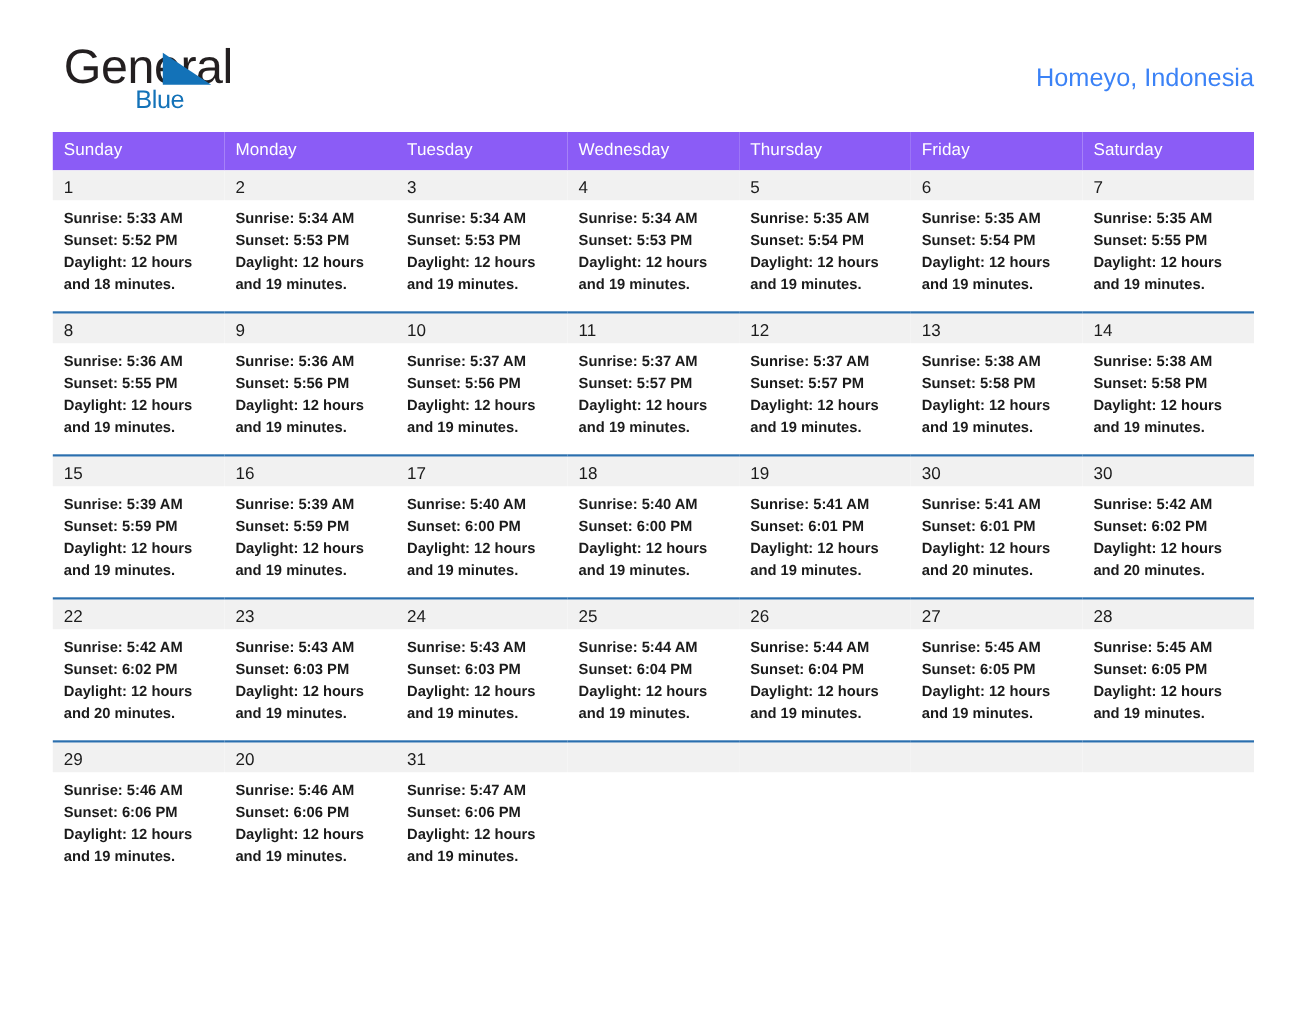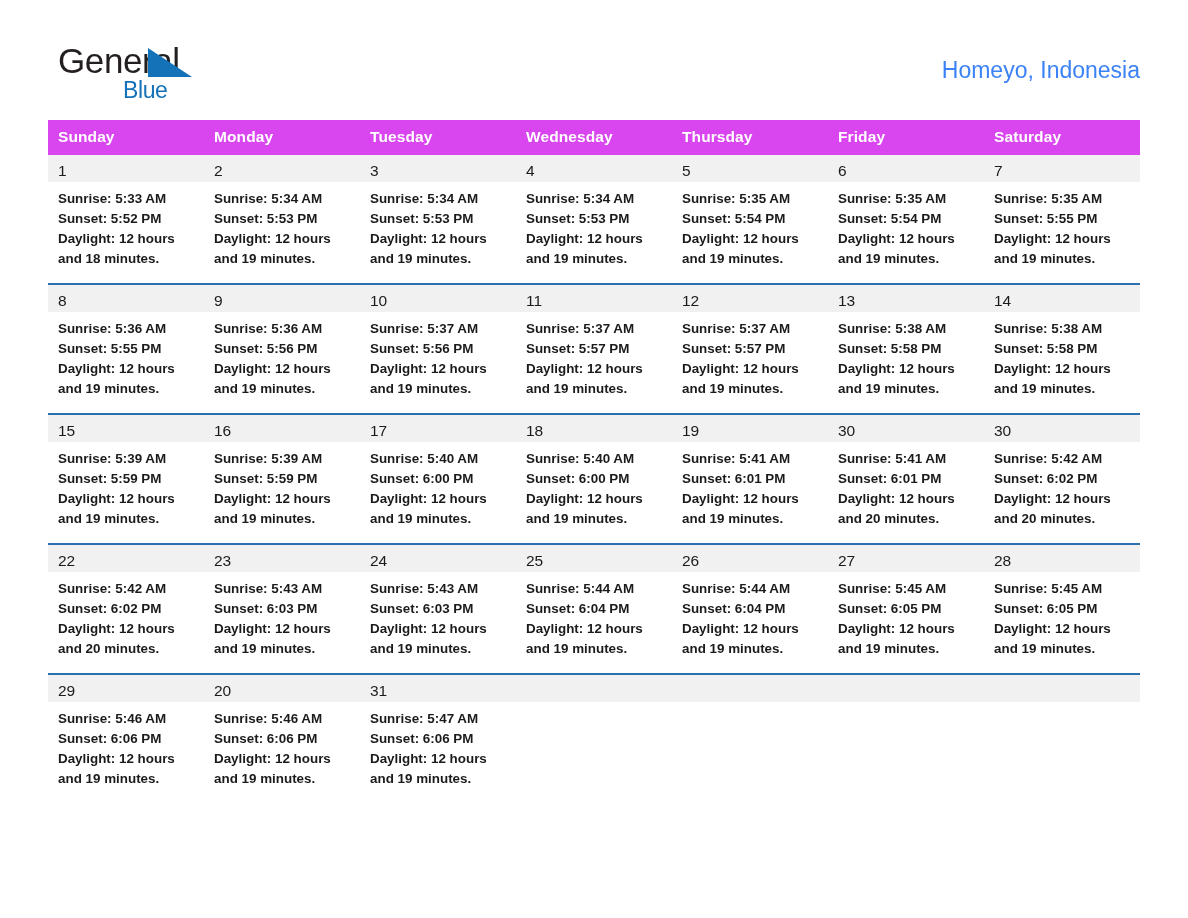--- a/index.html
+++ b/index.html
@@ -33,21 +33,21 @@
   .logo {
     position: relative;
     width: 190px;
     height: 72px;
     flex: 0 0 auto;
   }
   .logo-general {
     position: absolute;
     left: 10px;
     top: 0px;
-    font-size: 35px;
+    font-size: 44px;
     line-height: 34px;
     letter-spacing: -0.4px;
     color: #231f20;
     font-family: "Liberation Sans", sans-serif;
   }
   .logo-triangle {
     position: absolute;
     left: 100px;
     top: 4px;
     width: 0;
@@ -89,24 +89,24 @@
 
   
   .calendar {
     width: 1092px;
     margin-top: 10px;
     border-collapse: collapse;
     table-layout: fixed;
   }
 
   .calendar thead th {
-    background: #d946ef;
+    background: #8b5cf6;
     color: #ffffff;
     font-size: 15.5px;
-    font-weight: bold;
+    font-weight: normal;
     text-align: left;
     padding: 8px 0 9px 10px;
     height: 32px;
     letter-spacing: 0.1px;
   }
 
   .calendar td {
     width: 156px;
     vertical-align: top;
     padding: 0;

